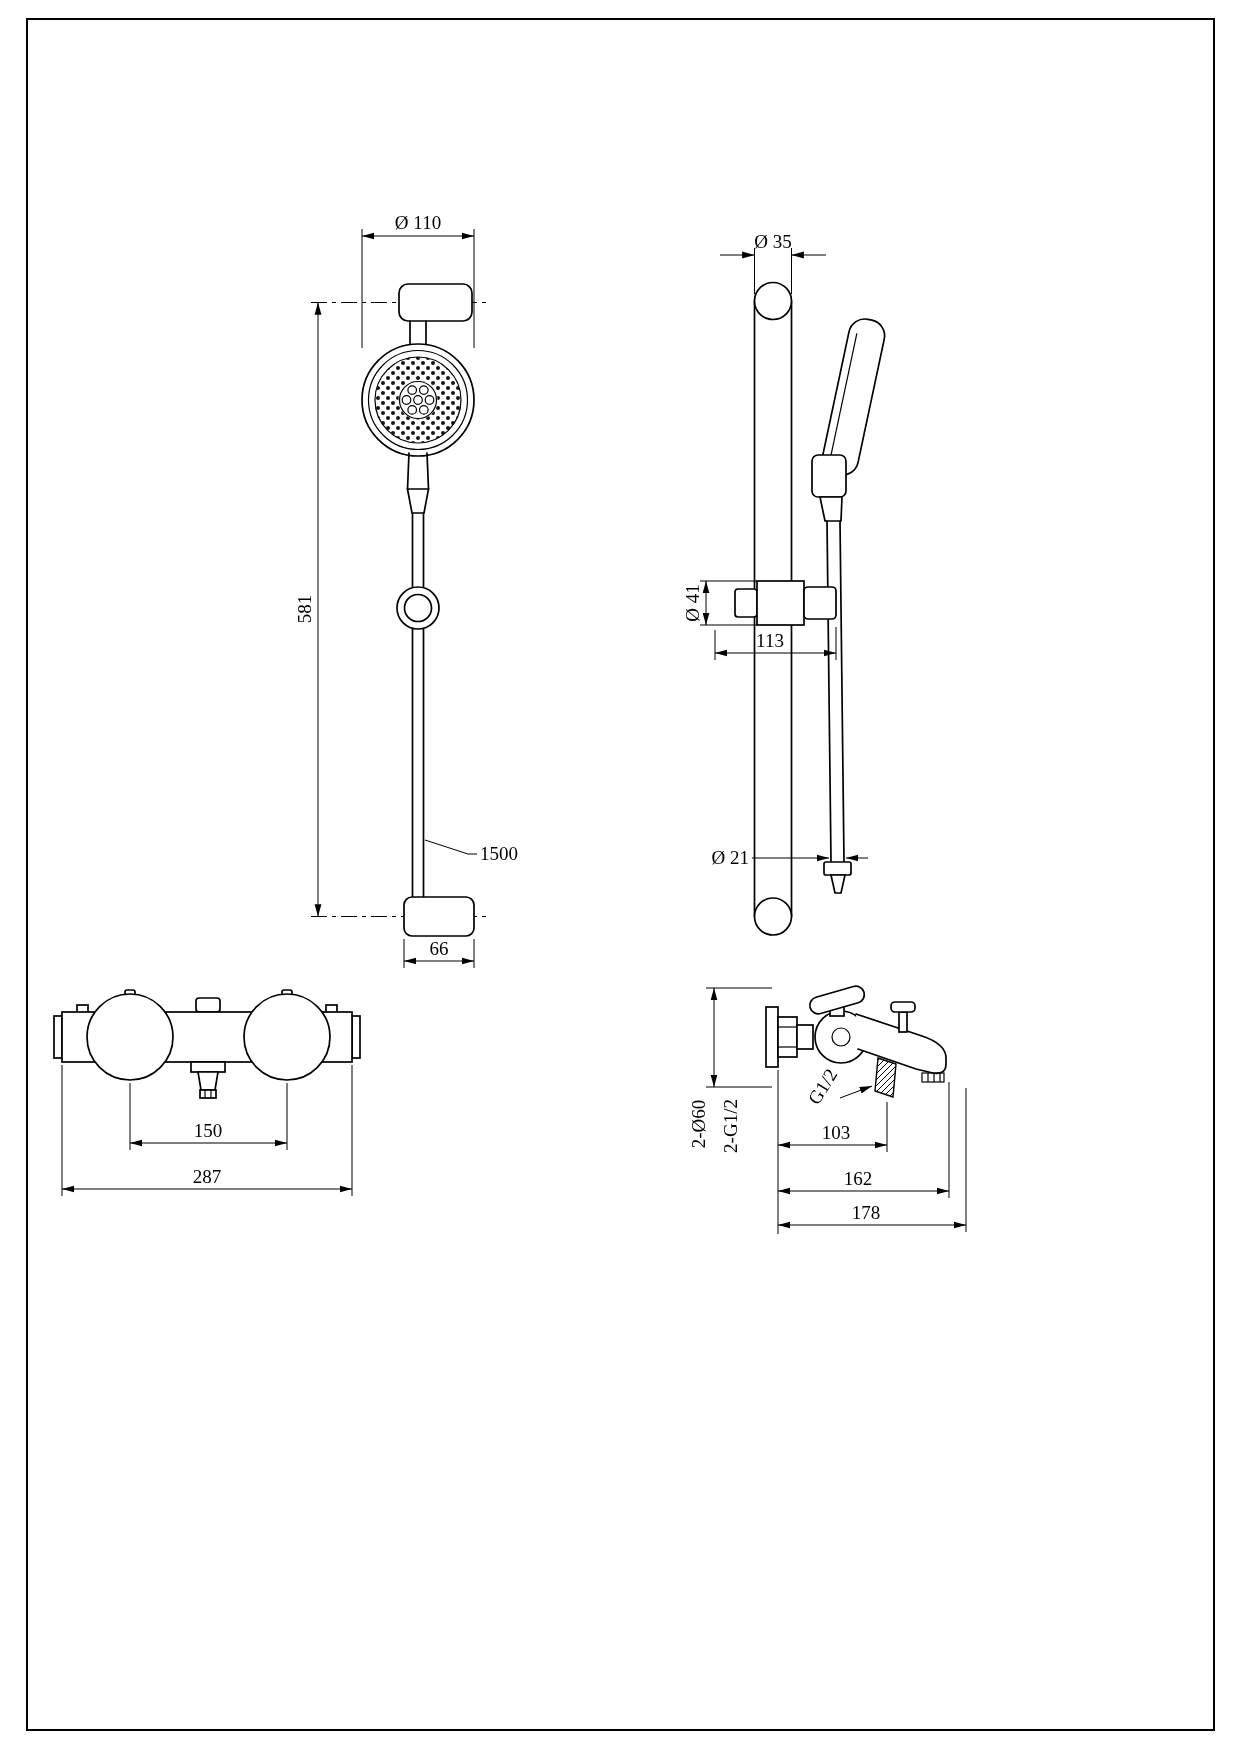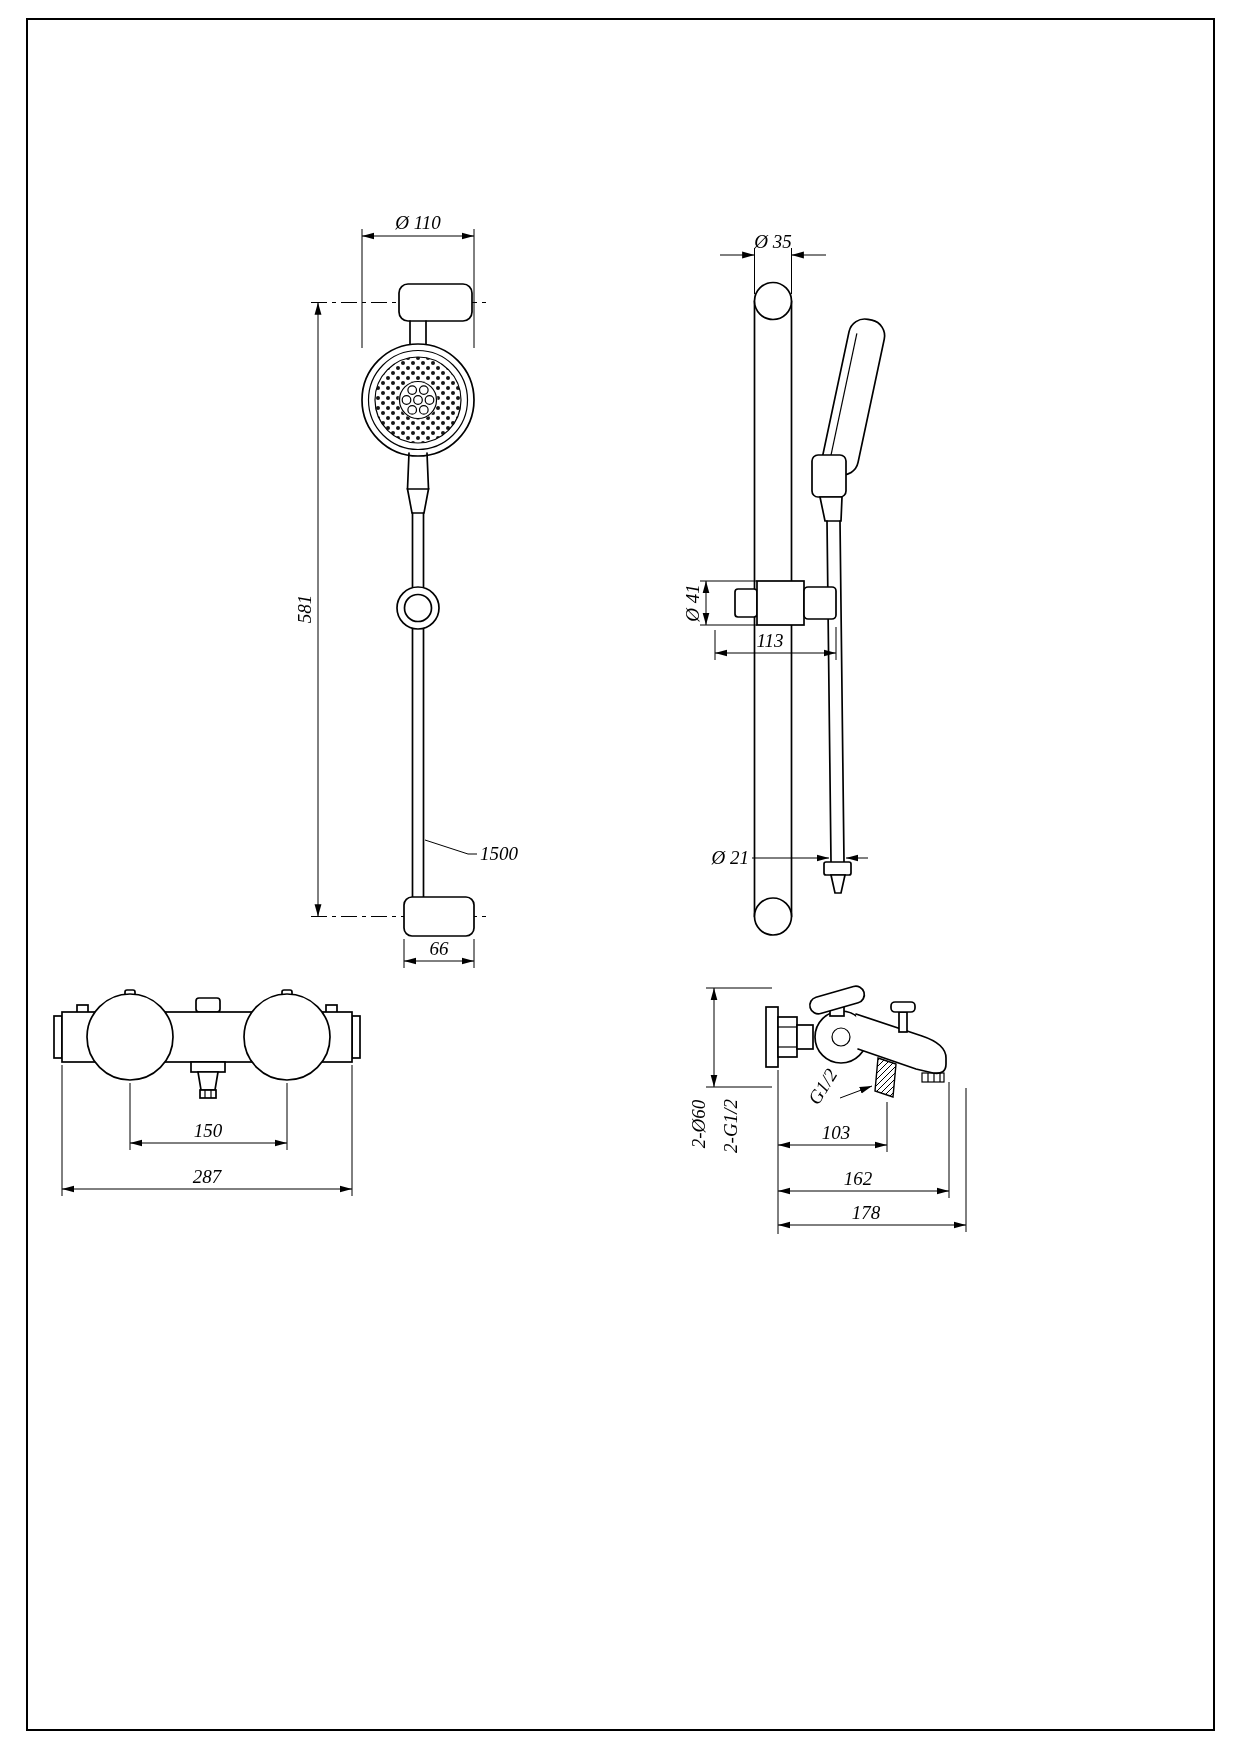--- a/index.html
+++ b/index.html
@@ -1,18 +1,18 @@
 <!DOCTYPE html>
 <html><head>
 <meta charset="utf-8">
 <style>
   html,body{margin:0;padding:0;background:#e8e8e8;}
   .sheet{
     width:1241px;height:1754px;position:relative;background:#ffffff;
-    margin:0 auto;font-family:"Liberation Serif", serif;font-style:italic;
+    margin:0 auto;font-family:"Liberation Serif", serif;
   }
   svg{display:block;}
   .obj{stroke:#000;stroke-width:1.7;fill:none;stroke-linecap:round;}
   .objf{stroke:#000;stroke-width:1.7;fill:#fff;}
   .objt{stroke:#000;stroke-width:1.2;fill:none;}
   .dim{stroke:#000;stroke-width:1;fill:none;}
   .ext{stroke:#000;stroke-width:1;fill:none;}
   .cl{stroke:#000;stroke-width:1;fill:none;stroke-dasharray:16 5 4 5;}
   .dim-t{font-family:"Liberation Serif", serif;font-size:19px;fill:#000;}
 </style>

